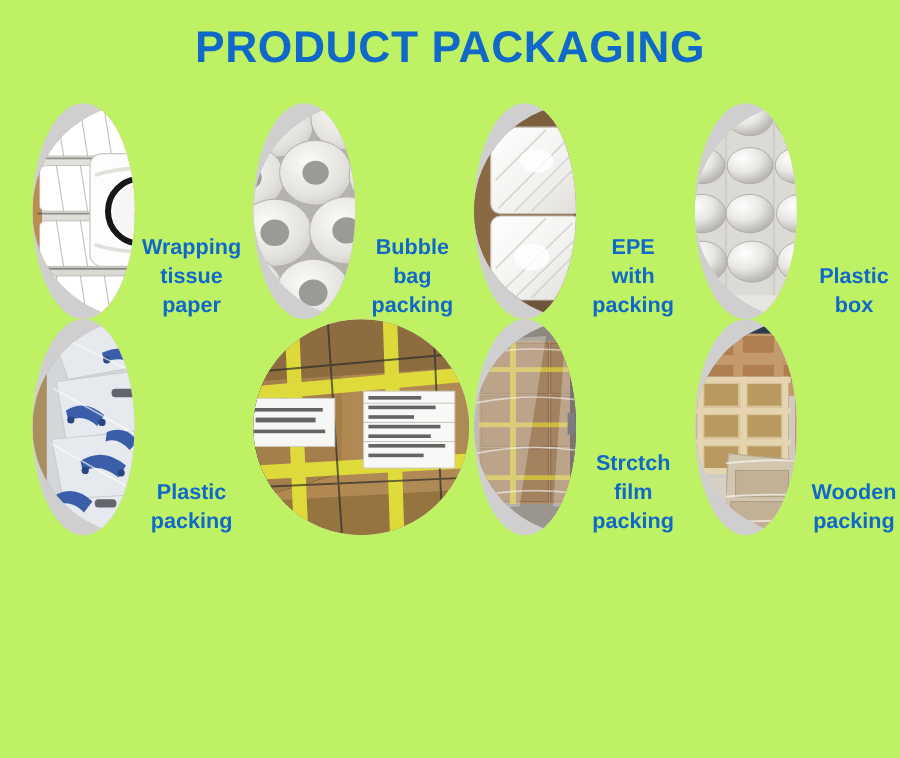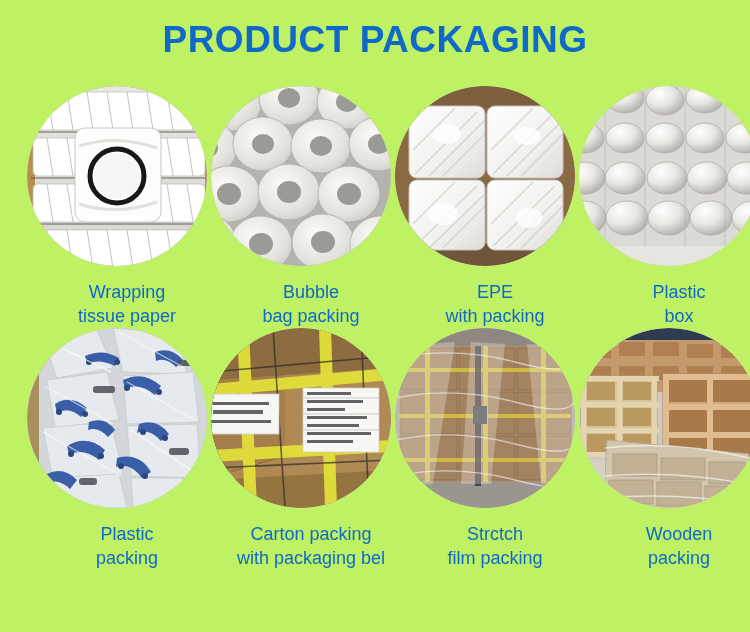--- a/index.html
+++ b/index.html
@@ -43,22 +43,22 @@
     display: flex;
     justify-content: flex-start;
     padding-left: 27px;
     box-sizing: border-box;
   }
   .row + .row { margin-top: 0px; }
   .cell {
     width: 180px;
     margin-right: 4px;
     display: flex;
-    flex-direction: column;
-    align-items: flex-start;
+    align-items: flex-end;
+    font-weight: bold;
   }
   .circle {
     width: 180px;
     height: 180px;
     border-radius: 50%;
     overflow: hidden;
     position: relative;
     background: #cfcfcf;
   }
   .circle svg { display: block; width: 180px; height: 180px; }
@@ -401,22 +401,20 @@
                 <rect x="96" y="96" width="52" height="3"></rect>
                 <rect x="96" y="104" width="64" height="3"></rect>
                 <rect x="96" y="112" width="46" height="3"></rect>
               </g>
               <g stroke="#b9b7b2" stroke-width="0.7">
                 <path d="M92 70 H168 M92 86 H168 M92 102 H168"></path>
               </g>
             </g>
           </svg>
         </div>
-        <div class="caption">Carton packing
-with packaging bel</div>
       </div>
 
       <div class="cell">
         <div class="circle">
           <svg viewBox="0 0 180 180" preserveAspectRatio="xMidYMid slice">
             <defs>
               <clipPath id="c7">
                   <circle cx="90" cy="90" r="90"></circle>
                 </clipPath>
             </defs>

